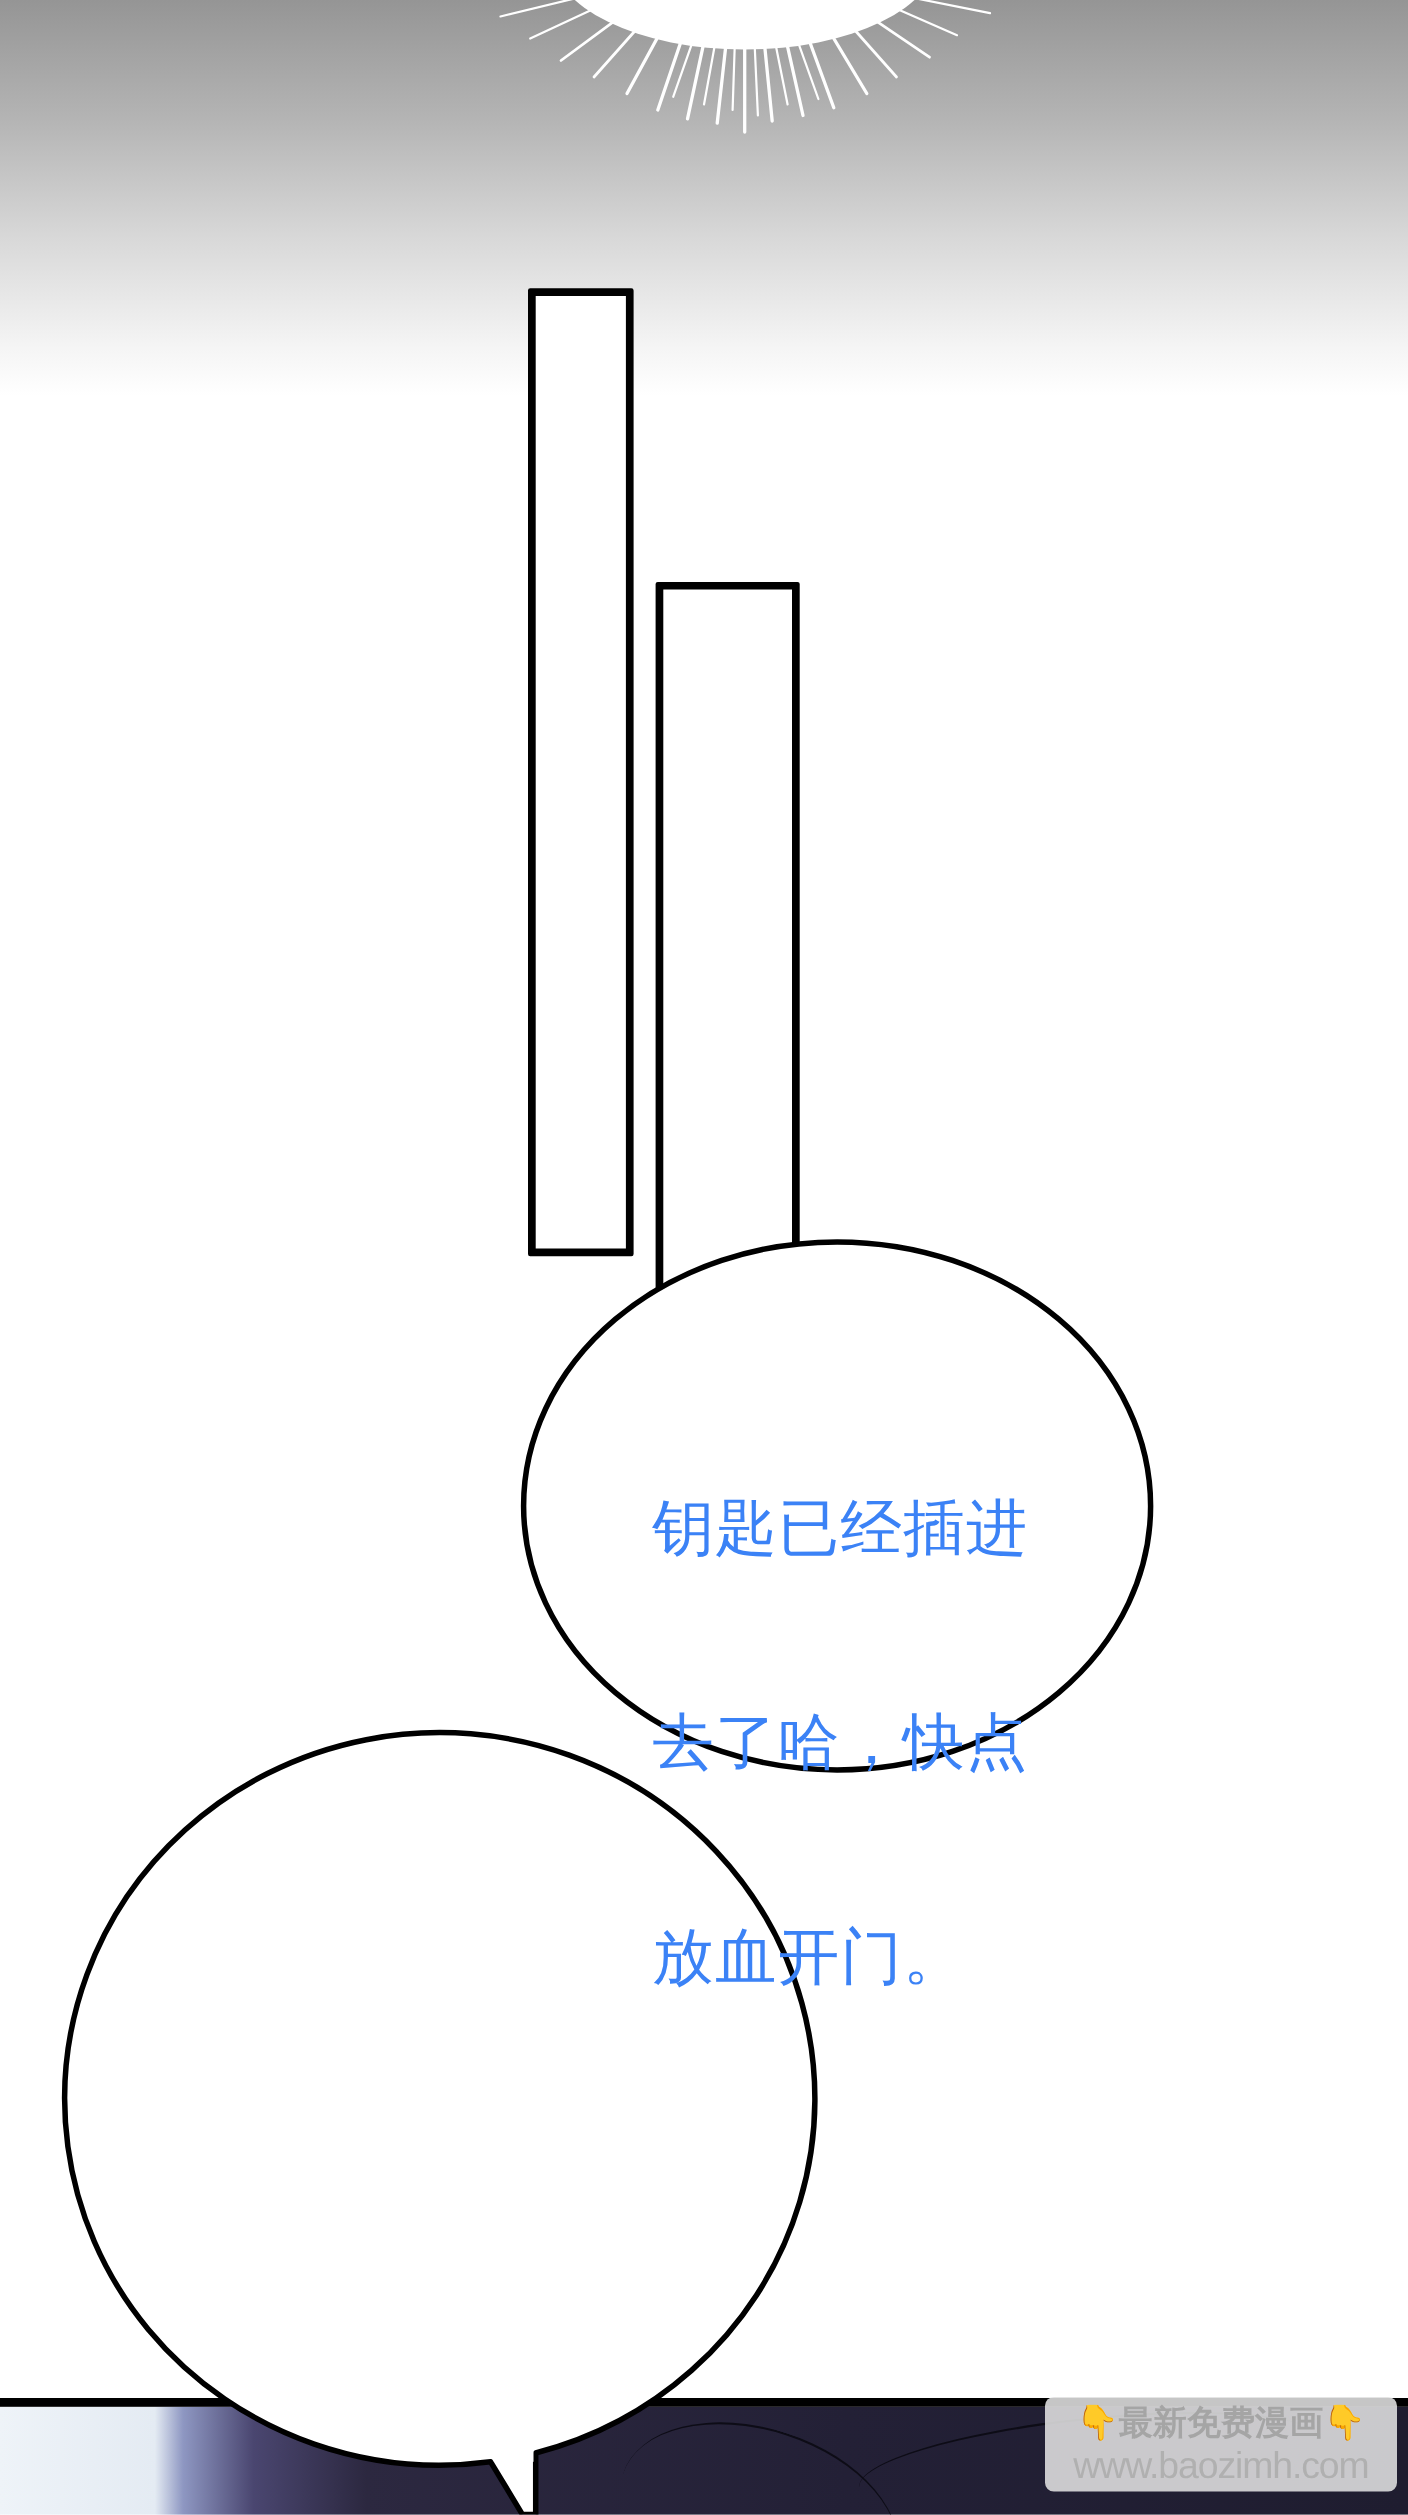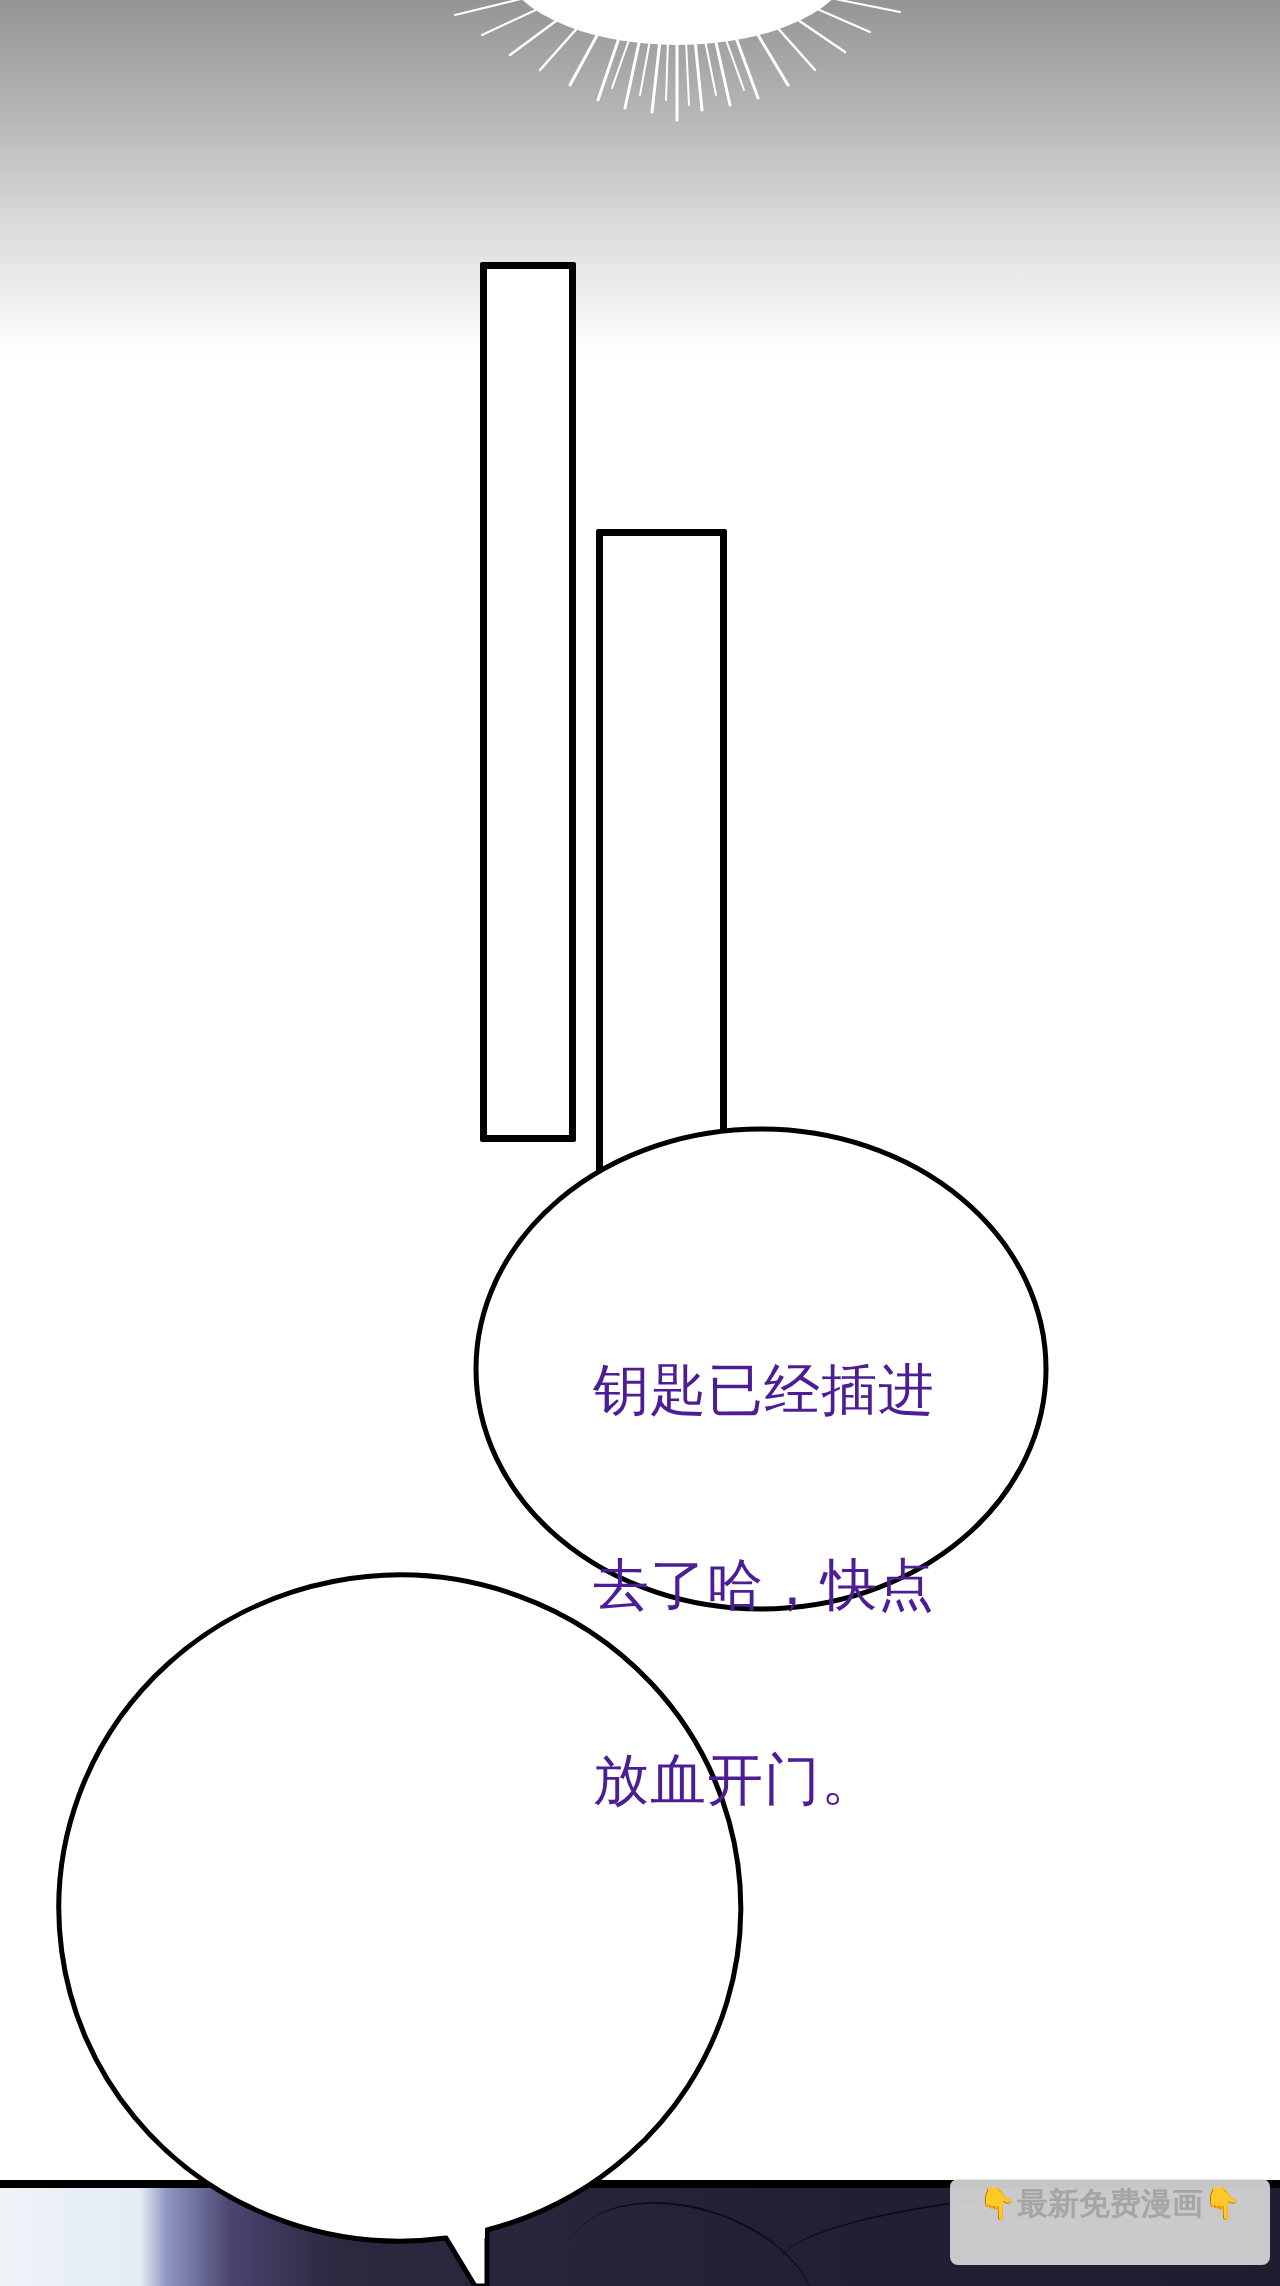--- a/index.html
+++ b/index.html
@@ -3,21 +3,21 @@
 <meta charset="utf-8">
 <style>
   html, body { margin:0; padding:0; }
   body { width:1280px; height:2286px; position:relative; overflow:hidden; background:#ffffff;
          font-family:"DejaVu Sans", sans-serif; }
   .top-gradient { position:absolute; left:0; top:0; width:1280px; height:360px;
     background:linear-gradient(to bottom, #959595 0%, #b4b4b4 30%, #d8d8d8 60%, #f5f5f5 88%, #ffffff 100%); }
   .burst { position:absolute; left:420px; top:-120px; width:520px; height:250px; }
   .panel-rect { position:absolute; background:#ffffff; border:7px solid #000; box-sizing:border-box; border-radius:2px; }
   .bubble-svg { position:absolute; left:0; top:0; }
-  .bubble-text { position:absolute; color:#4c1d95; font-size:56px; line-height:65px; letter-spacing:1px; white-space:pre; }
+  .bubble-text { position:absolute; color:#3b82f6; font-size:56px; line-height:65px; letter-spacing:1px; white-space:pre; }
   .bottom-panel { position:absolute; left:0; top:2180px; width:1280px; height:106px; border-top:8px solid #000; box-sizing:border-box;
     background:linear-gradient(90deg, #eef3f8 0%, #e4ebf3 11%, #8e97c2 13%, #4a4670 18%, #2c2840 26%, #232036 60%, #1f1d30 100%); overflow:hidden; }
   .hair-line { position:absolute; border-top:2px solid #0d0c16; border-radius:50%; }
   .watermark { position:absolute; left:950px; top:2179px; width:320px; height:86px; border-radius:8px;
     background:rgba(225,225,225,0.88); text-align:center; }
   .wm-line1 { position:absolute; left:0; top:6px; width:100%; font-size:31px; line-height:36px; color:#a5a5a5; font-weight:bold; }
   .wm-line2 { position:absolute; left:0; top:44px; width:100%; font-size:34px; line-height:38px; color:#b0b0b0; font-family:"Liberation Sans", sans-serif; letter-spacing:-1px; }
   .wm-icon { color:#e8a82a; }
 </style>
 </head>
@@ -83,13 +83,14 @@
 
 <div class="bubble-text" style="left:165px; top:1858px;">
   
   
 </div>
 
 <div class="watermark">
   <div class="wm-line1">
     <span class="wm-icon">👇</span><span>最新免费漫画</span><span class="wm-icon">👇</span>
   </div>
+  <div class="wm-line2">www.baozimh.com</div>
 </div>
 
 </body></html>

